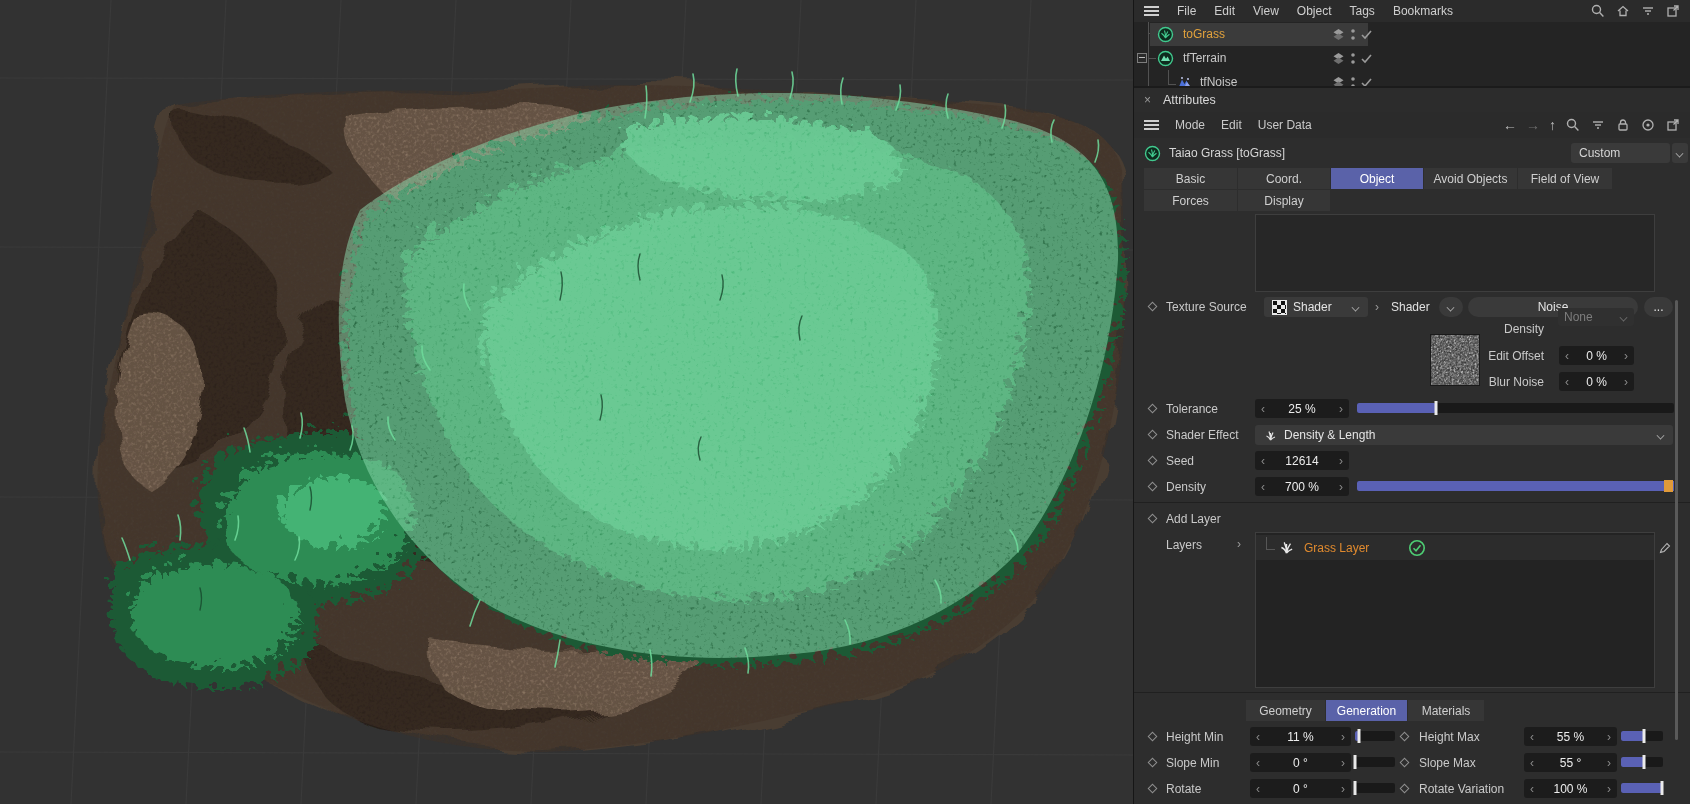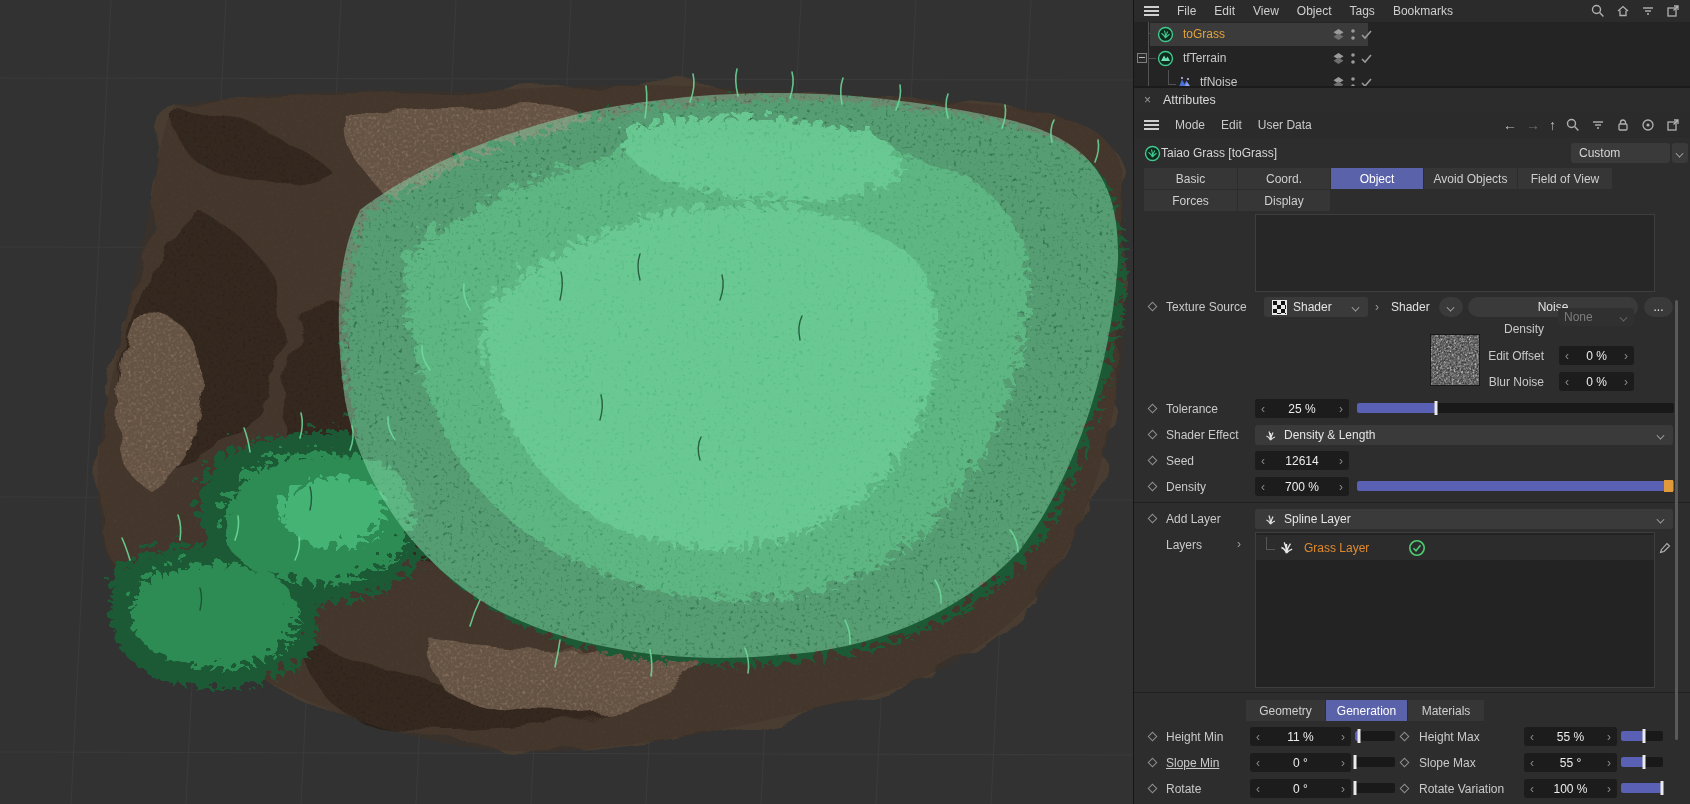--- a/index.html
+++ b/index.html
@@ -40,21 +40,21 @@
 
   
   .attr-split { position:absolute; left:0; top:86px; width:557px; height:2px; background:#1b1b1b; }
   .attr-header { position:absolute; left:0; top:88px; width:557px; height:24px; background:#2c2c2c; display:flex; align-items:center; gap:12px; padding:0 10px; }
   .xclose { color:#9a9a9a; font-size:12px; }
   .attr-title { color:#d8d8d8; font-size:12.5px; }
 
   .attr-menubar { position:absolute; left:0; top:112px; width:557px; height:26px; background:#2b2b2b; display:flex; align-items:center; gap:16px; padding:0 10px; }
   .navglyph { color:#bdbdbd; font-size:14px; }
 
-  .obj-title { position:absolute; left:0; top:140px; width:557px; height:26px; display:flex; align-items:center; gap:0; padding:0 10px; color:#d6d6d6; }
+  .obj-title { position:absolute; left:0; top:140px; width:557px; height:26px; display:flex; align-items:center; gap:8px; padding:0 10px; color:#d6d6d6; }
   .obj-title .ticon { width:17px; height:17px; }
   .preset { position:absolute; left:437px; top:3px; width:99px; height:20px; background:#3a3a3a; border-radius:3px; color:#d6d6d6; display:flex; align-items:center; padding:0 8px; }
   .preset-v { position:absolute; left:538px; top:3px; width:16px; height:20px; background:#3a3a3a; border-radius:3px; }
 
   
   .tab { position:absolute; height:21px; background:#363636; color:#cfcfcf; display:flex; align-items:center; justify-content:center; border-right:1px solid #2d2d2d; }
   .tab.active { background:#5a62a9; color:#fff; }
   .tabs1 { top:168px; } .tabs2 { top:190px; }
 
   
@@ -514,27 +514,20 @@
     <div class="slider" style="left:223px; top:481px; width:317px;">
       <div class="sl-fill" style="border-radius: 2px 0px 0px 2px; width: 100%;"></div>
       <div class="sl-orange"></div>
       <div class="sl-handle" style="left:auto; right:-4px; transform:none;"></div>
     </div>
 
     <div class="hline" style="top:502px;"></div>
 
     <span class="diam" style="left:15px; top:515px;"></span>
     <span class="pr-label" style="left:32px; top:512px;">Add Layer</span>
-    <div class="dd" style="left:121px; top:509px; width:418px;">
-      <span class="tuft"><svg viewBox="0 0 15 15">
-            <path d="M7.5 12 C7.5 9 7 6 6 3.5 M7.5 12 C8 9 9 6.5 10 4.5 M7.5 12 C6.5 10 5 8.5 3.5 8 M7.5 12 C9 10.5 10.5 9.5 12 9" fill="none" stroke="#e2e2e2" stroke-width="1.2"></path>
-          </svg></span>
-      <span class="flex1">Spline Layer</span>
-      <span class="chev"></span>
-    </div>
 
     <span class="pr-label" style="left:32px; top:538px;">Layers</span>
     <span class="pr-label gt" style="left:103px; top:537px;">›</span>
     <div class="gbox" style="left:121px; top:532px; width:400px; height:156px; background:#232323;">
       <div style="position:absolute; left:0; top:2px; width:398px; height:25px; background:#2c2c2c;">
         <span style="position:absolute; left:10px; top:2px; width:1px; height:12px; background:#565656;"></span>
         <span style="position:absolute; left:10px; top:14px; width:9px; height:1px; background:#565656;"></span>
         <span class="tuft" style="position:absolute; left:22px; top:4px; width:17px; height:17px;"><svg viewBox="0 0 15 15">
               <path d="M7.5 12.5 C7.5 9 7 6 5.5 3 M7.5 12.5 C8 9 9.5 6 11 4 M7.5 12.5 C6.5 10 4.5 8 3 7.5 M7.5 12.5 C9 10.5 11 9.5 12.5 9 M7.5 12.5 C7.5 9.5 7.5 6.5 7.5 4.5" fill="none" stroke="#e8e8e8" stroke-width="1.2"></path>
             </svg></span>
@@ -578,21 +571,21 @@
         <span class="sp-arr">‹</span>
         <span class="sp-val">55 %</span>
         <span class="sp-arr">›</span>
       </div>
     <div class="slider" style="left:487px; top:731px; width:42px;">
         <div class="sl-fill" style="width: 55%;"></div>
         <div class="sl-handle" style="left: 55%;"></div>
       </div>
 
     <span class="diam" style="left:15px; top:759px;"></span>
-    <span class="pr-label" style="left:32px; top:756px;text-decoration:underline;">Slope Min</span>
+    <span class="pr-label" style="left:32px; top:756px;">Slope Min</span>
     <div class="spin" style="left:116px; top:753px; width:101px;">
         <span class="sp-arr">‹</span>
         <span class="sp-val">0 °</span>
         <span class="sp-arr">›</span>
       </div>
     <div class="slider" style="left:221px; top:757px; width:40px;">
         <div class="sl-fill" style="width: 0%;"></div>
         <div class="sl-handle" style="left: 1%;"></div>
       </div>
     <span class="diam" style="left:267px; top:759px;"></span>

